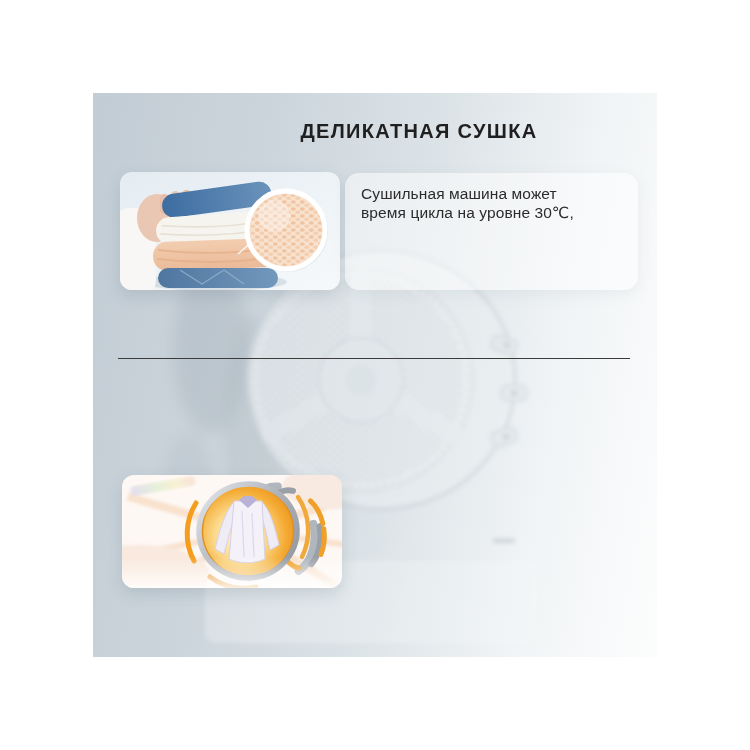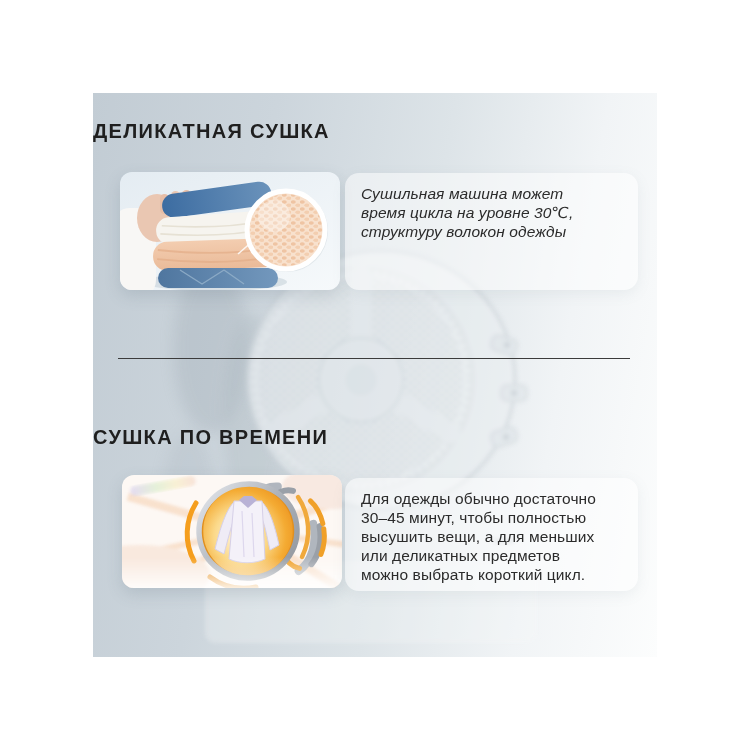--- a/index.html
+++ b/index.html
@@ -10,38 +10,38 @@
     position:relative;
     overflow:hidden;
   }
   .poster{
     position:absolute;left:93px;top:93px;width:564px;height:564px;
     background:linear-gradient(100deg,#c2ccd4 0%,#ccd5dc 28%,#dde4e8 55%,#f1f4f6 78%,#fcfdfd 100%);
     overflow:hidden;
   }
   .bg-art{position:absolute;left:0;top:0;width:564px;height:564px;pointer-events:none;}
   .section-title{
-    position:absolute;left:0;width:564px;text-align:left;
-    font-size:20px;font-weight:700;letter-spacing:1.3px;color:#1f1f1f;
+    position:absolute;left:0;width:564px;text-align:center;
+    font-size:20px;font-weight:700;letter-spacing:1.3px;color:#1f1f1f;padding-left:44px;
   }
   .title-1{top:27px;}
   .title-2{top:333px;}
   .photo-card{
     position:absolute;border-radius:12px;overflow:hidden;
     box-shadow:0 6px 16px rgba(90,110,125,.20);
   }
   .photo-1{left:27px;top:79px;width:220px;height:118px;}
   .photo-2{left:29px;top:382px;width:220px;height:113px;}
   .text-card{
     position:absolute;width:293px;border-radius:14px;
     background:rgba(255,255,255,0.52);
     box-shadow:0 4px 14px rgba(120,135,148,.10);
     padding:11px 14px 0 16px;box-sizing:border-box;
   }
-  .text-1{left:252px;top:80px;height:117px;font-style:italic;}
+  .text-1{left:252px;top:80px;height:117px;}
   .text-2{left:252px;top:385px;height:113px;}
   .text-card .line{
     font-size:15.5px;line-height:19px;color:#2b2b2b;letter-spacing:.1px;
     white-space:nowrap;
   }
   .divider{
     position:absolute;left:25px;top:265px;width:512px;height:0;
     border-top:1.6px solid #3b3b3b;
   }
   svg{display:block;}
@@ -159,26 +159,24 @@
       <circle cx="167" cy="59" r="41" fill="#bfcad2" opacity="0.35"></circle>
       <circle cx="166" cy="58" r="39" fill="#f8e1cd" stroke="#ffffff" stroke-width="5"></circle>
       <circle cx="166" cy="58" r="36" fill="url(#knitpat)" opacity="0.85"></circle>
       <circle cx="154" cy="44" r="16" fill="#ffffff" opacity="0.35"></circle>
     </svg>
   </div>
 
   <div class="text-card text-1">
     <div class="line">Сушильная машина может</div>
     <div class="line">время цикла на уровне 30℃,</div>
-    <div class="line">структуру волокон одежды</div>
   </div>
 
   <div class="divider"></div>
 
-  <div class="section-title title-2">СУШКА ПО ВРЕМЕНИ</div>
 
   <div class="photo-card photo-2">
     <svg viewBox="0 0 220 113" width="220" height="113">
       <defs>
         <radialGradient id="glow" cx="0.42" cy="0.55" r="0.62">
           <stop offset="0" stop-color="#fff8ea"></stop>
           <stop offset="0.45" stop-color="#fbd98a"></stop>
           <stop offset="0.78" stop-color="#f4ab33"></stop>
           <stop offset="1" stop-color="#ec9420"></stop>
         </radialGradient>
@@ -241,21 +239,14 @@
           <path d="M 13 -30 C 22 -22 27 -4 31 14 L 22 19 C 19 6 17 -6 14 -12 Z" fill="#efecf6" stroke="#d6d0e8" stroke-width="1"></path>
           <path d="M -14 -30 L 14 -30 L 17 28 C 6 33 -8 33 -19 28 Z" fill="#f4f1f9" stroke="#d6d0e8" stroke-width="1"></path>
           <path d="M -9 -31 L 0 -23 L 9 -31 L 4 -35 L -4 -35 Z" fill="#b9b2d6"></path>
           <path d="M -6 -20 L -4 26 M 4 -18 L 6 26" stroke="#ddd7ed" stroke-width="1.2" fill="none"></path>
         </g>
       </g>
       <rect x="0" y="82" width="220" height="31" fill="url(#fadewhite)"></rect>
     </svg>
   </div>
 
-  <div class="text-card text-2">
-    <div class="line">Для одежды обычно достаточно</div>
-    <div class="line">30–45 минут, чтобы полностью</div>
-    <div class="line">высушить вещи, а для меньших</div>
-    <div class="line">или деликатных предметов</div>
-    <div class="line">можно выбрать короткий цикл.</div>
-  </div>
 
 </div>
 
 </body></html>

